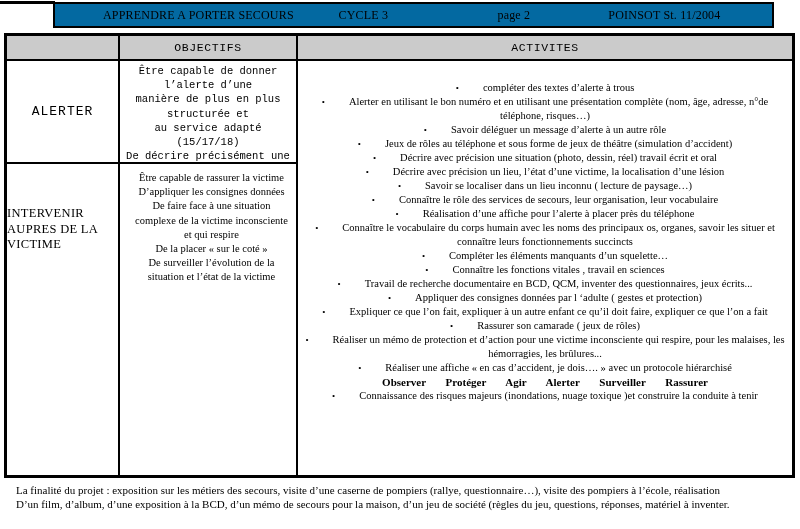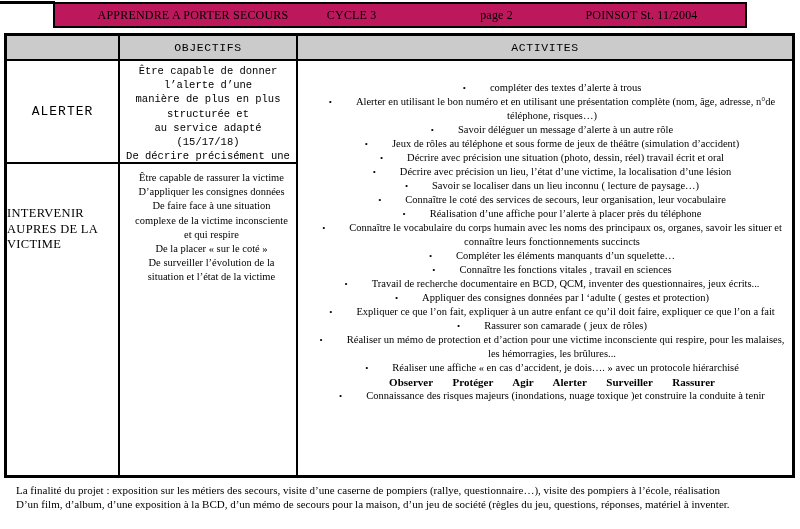--- a/index.html
+++ b/index.html
@@ -12,21 +12,21 @@
     -webkit-font-smoothing: antialiased;
   }
   .page { position: absolute; inset: 0; overflow: hidden; }
 
   
   .top-line { position: absolute; left: 0; top: 1px; width: 55px; height: 3px; background: #000; }
 
   
   .header-box {
     position: absolute; left: 53px; top: 2px; width: 690px; height: 22px;
-    border: 2px solid #000; background: #be185d;
+    border: 2px solid #000; background: #0369a1; padding-left: 27px;
   }
   .header-box span {
     position: absolute; top: 50%; transform: translate(-50%, -50%);
     font-size: 12px; white-space: nowrap; letter-spacing: 0.2px;
   }
   .h-title  { left: 20%; }
   .h-cycle  { left: 43%; }
   .h-page   { left: 64%; }
   .h-author { left: 85%; }
 
@@ -68,21 +68,20 @@
   }
   .obj-2 {
     grid-column: 2; grid-row: 3;
     text-align: center; padding: 7px 1px 0 8px;
     font-size: 10.5px; line-height: 14.2px;
     white-space: pre-line;
   }
   .activities-cell {
     grid-column: 3; grid-row: 2 / 4;
     padding: 20px 2px 0 2px;
-    margin-left: 14px;
   }
   .act-line {
     text-align: center;
     font-size: 10.5px; line-height: 14px;
   }
   .act-line .bullet { margin-right: 24px; font-size: 9px; }
   .act-motto {
     font-weight: bold; font-size: 11px; word-spacing: 17px;
   }
 
@@ -132,21 +131,21 @@
 situation et l’état de la victime</div>
 
     <div class="cell activities-cell">
         <div class="act-line"><span class="bullet">•</span><span>compléter des textes d’alerte à trous</span></div>
         <div class="act-line"><span class="bullet">•</span><span>Alerter en utilisant le bon numéro et en utilisant une présentation complète (nom, âge, adresse, n°de téléphone,  risques…)</span></div>
         <div class="act-line"><span class="bullet">•</span><span>Savoir déléguer un message d’alerte à un autre rôle</span></div>
         <div class="act-line"><span class="bullet">•</span><span>Jeux de rôles au téléphone et sous forme de jeux de théâtre (simulation d’accident)</span></div>
         <div class="act-line"><span class="bullet">•</span><span>Décrire avec précision une situation (photo, dessin, réel) travail écrit et oral</span></div>
         <div class="act-line"><span class="bullet">•</span><span>Décrire avec précision un lieu, l’état d’une victime, la localisation d’une lésion</span></div>
         <div class="act-line"><span class="bullet">•</span><span>Savoir se localiser dans un lieu inconnu ( lecture de paysage…)</span></div>
-        <div class="act-line"><span class="bullet">•</span><span>Connaître le coté des services de secours, leur organisation, leur vocabulaire</span></div>
+        <div class="act-line"><span class="bullet">•</span><span>Connaître le rôle des services de secours, leur organisation, leur vocabulaire</span></div>
         <div class="act-line"><span class="bullet">•</span><span>Réalisation d’une affiche pour l’alerte à placer près du téléphone</span></div>
         <div class="act-line"><span class="bullet">•</span><span>Connaître le vocabulaire du corps humain avec les noms des principaux os, organes, savoir les situer et connaître leurs fonctionnements succincts</span></div>
         <div class="act-line"><span class="bullet">•</span><span>Compléter les éléments manquants d’un squelette…</span></div>
         <div class="act-line"><span class="bullet">•</span><span>Connaître les fonctions vitales , travail en sciences</span></div>
         <div class="act-line"><span class="bullet">•</span><span>Travail de recherche documentaire en BCD, QCM, inventer des questionnaires, jeux écrits...</span></div>
         <div class="act-line"><span class="bullet">•</span><span>Appliquer des consignes données par l ‘adulte ( gestes et protection)</span></div>
         <div class="act-line"><span class="bullet">•</span><span>Expliquer ce que l’on fait, expliquer à un autre enfant ce qu’il doit faire, expliquer ce que l’on a fait</span></div>
         <div class="act-line"><span class="bullet">•</span><span>Rassurer son camarade ( jeux de rôles)</span></div>
         <div class="act-line"><span class="bullet">•</span><span>Réaliser un mémo de protection et d’action pour une victime inconsciente qui respire, pour les malaises, les hémorragies, les brûlures...</span></div>
         <div class="act-line"><span class="bullet">•</span><span>Réaliser une affiche « en cas d’accident, je dois…. » avec un protocole hiérarchisé</span></div>

